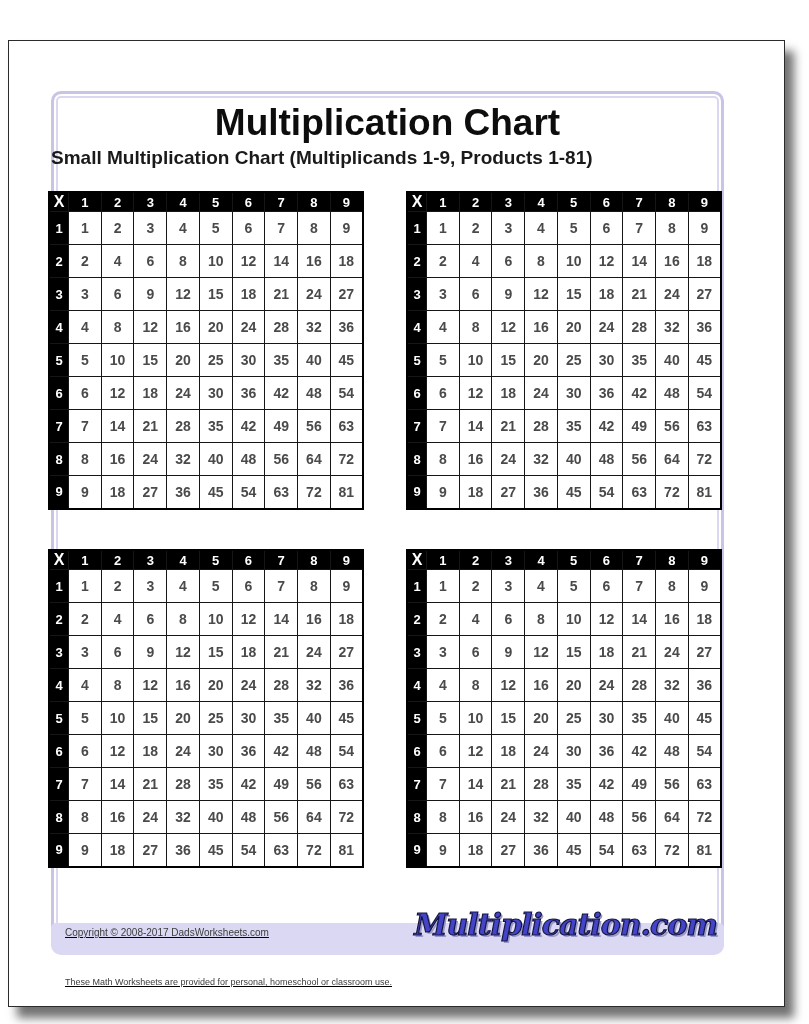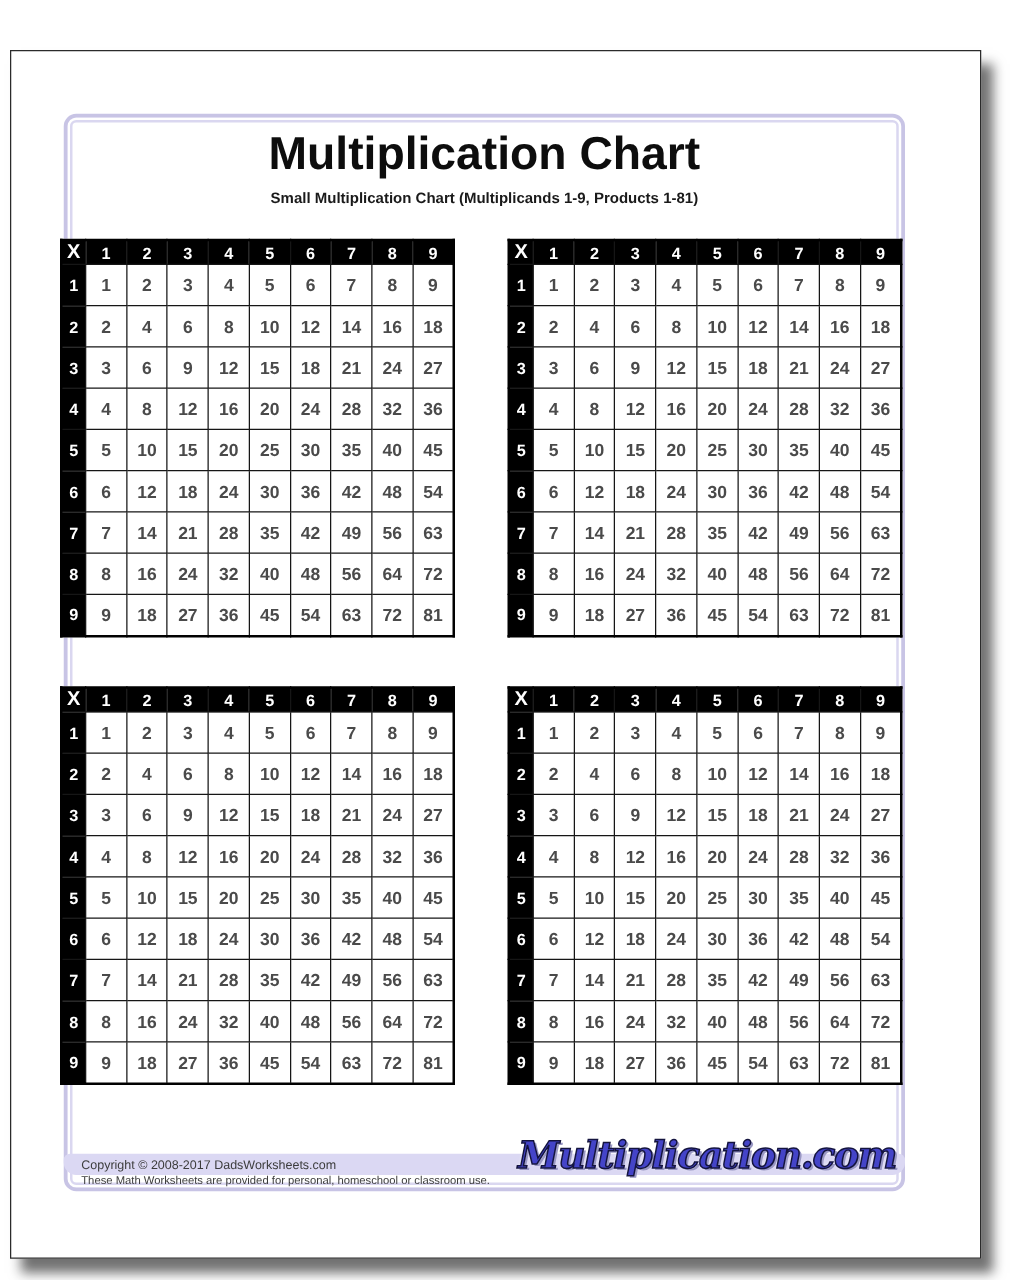--- a/index.html
+++ b/index.html
@@ -27,21 +27,21 @@
     border-radius:10px;
     box-shadow:inset 0 0 0 2px #ffffff, inset 0 0 0 4px var(--frame-border-inner);
   }
   .title{
     position:absolute;left:42px;top:62px;width:673px;
     text-align:center;font-size:37px;font-weight:bold;color:#0d0d0d;
     letter-spacing:0px;line-height:40px;
   }
   .subtitle{
     position:absolute;left:42px;top:108px;width:673px;
-    text-align:center;font-size:12px;font-weight:bold;color:#1a1a1a;
+    text-align:left;font-size:19px;font-weight:bold;color:#1a1a1a;
     line-height:18px;
   }
   table.mult{
     position:absolute;border-collapse:collapse;table-layout:fixed;
     width:316px;border:2px solid #000000;background:#ffffff;
   }
   .mult tr{height:33px;}
   .mult tr:first-child{height:19px;}
   .mult tr > *:first-child{width:18px;}
   .mult th, .mult td{
@@ -53,26 +53,26 @@
   }
   .mult tr:first-child th:first-child{font-size:16px;}
   .mult td{
     font-size:14px;font-weight:bold;color:var(--cell-text);background:#ffffff;
   }
   .t1{left:39px;top:150px;}
   .t2{left:397px;top:150px;}
   .t3{left:39px;top:508px;}
   .t4{left:397px;top:508px;}
   .footer-strip{
-    position:absolute;left:42px;top:882px;width:673px;height:17px;
+    position:absolute;left:42px;top:882px;width:673px;height:32px;
     background:var(--footer-bg);border-radius:5px 5px 10px 10px;
-    box-sizing:border-box;padding:3px 16px 0 14px;
+    box-sizing:border-box;padding:3px 16px 0 14px;text-decoration:underline;
   }
   .copyright-line{font-size:10px;color:#3c3c3c;line-height:13px;}
-  .usage-line{font-size:9px;color:#3c3c3c;line-height:11px;}
+  .usage-line{font-size:9px;color:#3c3c3c;line-height:11px;margin-top:38px;}
   .logo{
     position:absolute;top:864px;right:67px;height:40px;line-height:40px;
     font-family:"DejaVu Serif", serif;font-style:italic;font-weight:bold;
     font-size:30px;letter-spacing:-1px;color:var(--logo-blue);
     -webkit-text-stroke:1.2px #14143f;
     text-shadow:2px 2px 0 #9a98c4, 0 0 3px rgba(255,255,255,0.85);
     white-space:nowrap;
   }
 </style>
 </head>

